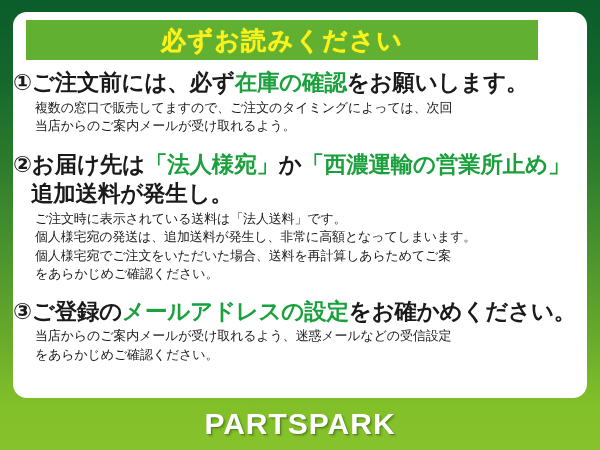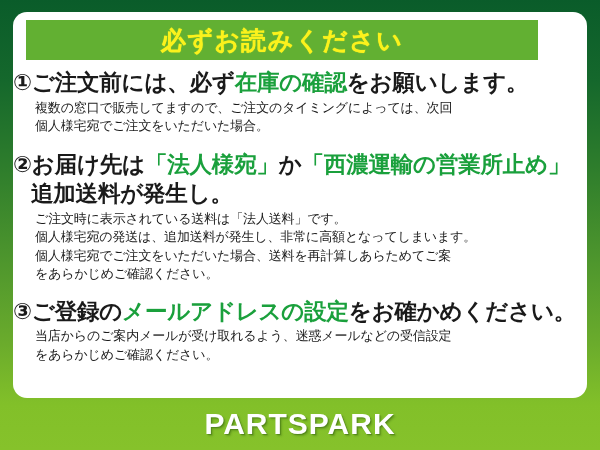--- a/index.html
+++ b/index.html
@@ -138,21 +138,21 @@
     </div>
 
     <div id="notice-list">
 
       <div class="notice-item" id="item-1">
         <p class="item-heading">
           <span>①ご注文前には、必ず</span><span class="hl">在庫の確認</span><span>をお願いします。</span>
         </p>
         <p class="item-body">
           <span class="line">複数の窓口で販売してますので、ご注文のタイミングによっては、次回</span>
-          <span class="line">個人様宅宛でご注文をいただいた場合。</span>
+          <span class="line">当店からのご案内メールが受け取れるよう。</span>
         </p>
       </div>
 
       <div class="notice-item" id="item-2">
         <p class="item-heading">
           <span>②お届け先は</span><span class="hl">「法人様宛」</span><span>か</span><span class="hl">「西濃運輸の営業所止め」</span>
         </p>
         <p class="item-heading heading-line-2">追加送料が発生し。</p>
         <p class="item-body">
           <span class="line">ご注文時に表示されている送料は「法人送料」です。</span>

